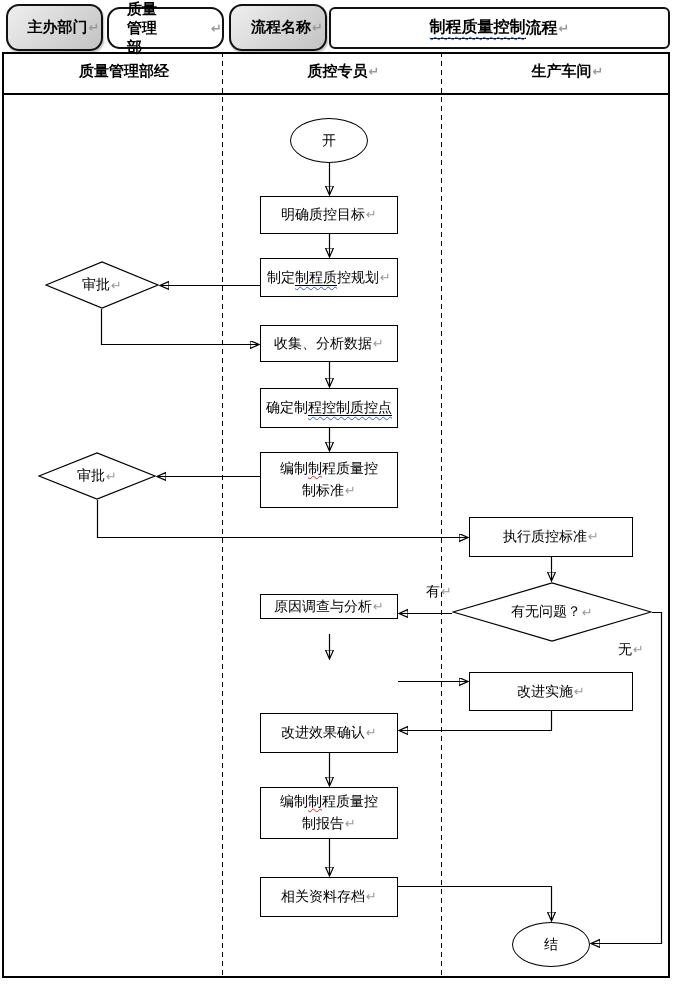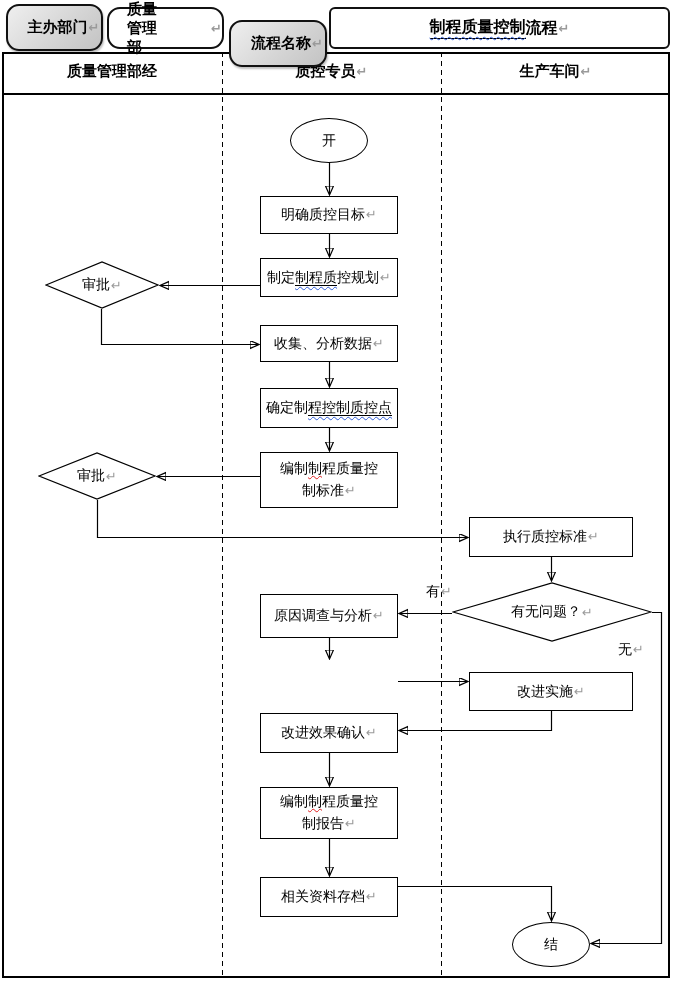--- a/index.html
+++ b/index.html
@@ -14,21 +14,21 @@
 
   .hdr-btn{position:absolute;display:flex;align-items:center;justify-content:center;
            border:2px solid #111;border-radius:13px;box-sizing:border-box;
            font-weight:bold;font-size:15px;z-index:3;padding-left:18px;}
   .hdr-gray{background:linear-gradient(135deg,#efefef 0%,#d6d6d6 55%,#c3c3c3 100%);
             box-shadow:1px 2px 2px rgba(0,0,0,0.25);}
   .hdr-white{background:#fff;}
   .title-box{position:absolute;display:flex;align-items:center;justify-content:center;
              border:2px solid #111;border-radius:6px;background:#fff;box-sizing:border-box;
              font-weight:bold;font-size:16px;z-index:2;}
-  .lane-label{position:absolute;top:62px;text-align:center;font-weight:bold;font-size:15px;z-index:2;}
+  .lane-label{position:absolute;top:62px;text-align:center;font-weight:bold;font-size:15px;z-index:2;margin-left:12px;}
 
   .node{position:absolute;display:flex;align-items:center;justify-content:center;
         border:1px solid #000;background:#fff;box-sizing:border-box;
         font-size:14px;text-align:center;z-index:2;line-height:1.55;}
   .ellipse{border-radius:50%;}
   .dshape{position:absolute;z-index:2;}
   .dshape polygon{fill:#fff;stroke:#000;stroke-width:1.2;}
   .dlabel{position:absolute;display:flex;align-items:center;justify-content:center;
           font-size:14px;z-index:3;}
   .edge-label{position:absolute;font-size:14px;z-index:3;}
@@ -75,21 +75,21 @@
   <div class="hsep"></div>
 
   <div class="hdr-btn hdr-gray" style="left:6px;top:4px;width:97px;height:47px;">
     <span>主办部门</span>
       <span class="ret">↵</span>
   </div>
   <div class="hdr-btn hdr-white" style="left:107px;top:7px;width:117px;height:42px;gap:40px;">
     <span>质量管理部</span>
       <span class="ret">↵</span>
   </div>
-  <div class="hdr-btn hdr-gray" style="left:229px;top:4px;width:98px;height:47px;margin-top:16px;">
+  <div class="hdr-btn hdr-gray" style="left:229px;top:4px;width:98px;height:47px;">
     <span>流程名称</span>
       <span class="ret">↵</span>
   </div>
   <div class="title-box" style="left:329px;top:7px;width:341px;height:42px;">
     <span class="ub">制程质量控制</span>
       <span>流程</span>
       <span class="ret">↵</span>
   </div>
 
   <div class="lane-label" style="left:2px;width:220px;">
@@ -120,21 +120,21 @@
 
   <div class="node" style="left:260px;top:325px;width:138px;height:37px;">
     <span><span>收集、分析数据</span><span class="ret">↵</span></span>
   </div>
 
   <div class="node" style="left:260px;top:452px;width:138px;height:56px;">
     <span><span>编制</span><span class="uw-red">制</span><span>程质量控</span><br>
     <span>制标准</span><span class="ret">↵</span></span>
   </div>
 
-  <div class="node" style="left:260px;top:594px;width:138px;height:44px;">
+  <div class="node" style="left:260px;top:594px;width:138px;height:25px;">
     <span><span>原因调查与分析</span><span class="ret">↵</span></span>
   </div>
 
 
   <div class="node" style="left:260px;top:713px;width:138px;height:40px;">
     <span><span>改进效果确认</span><span class="ret">↵</span></span>
   </div>
 
   <div class="node" style="left:260px;top:787px;width:138px;height:52px;">
     <span><span>编制</span><span class="uw-red">制</span><span>程质量控</span><br>

